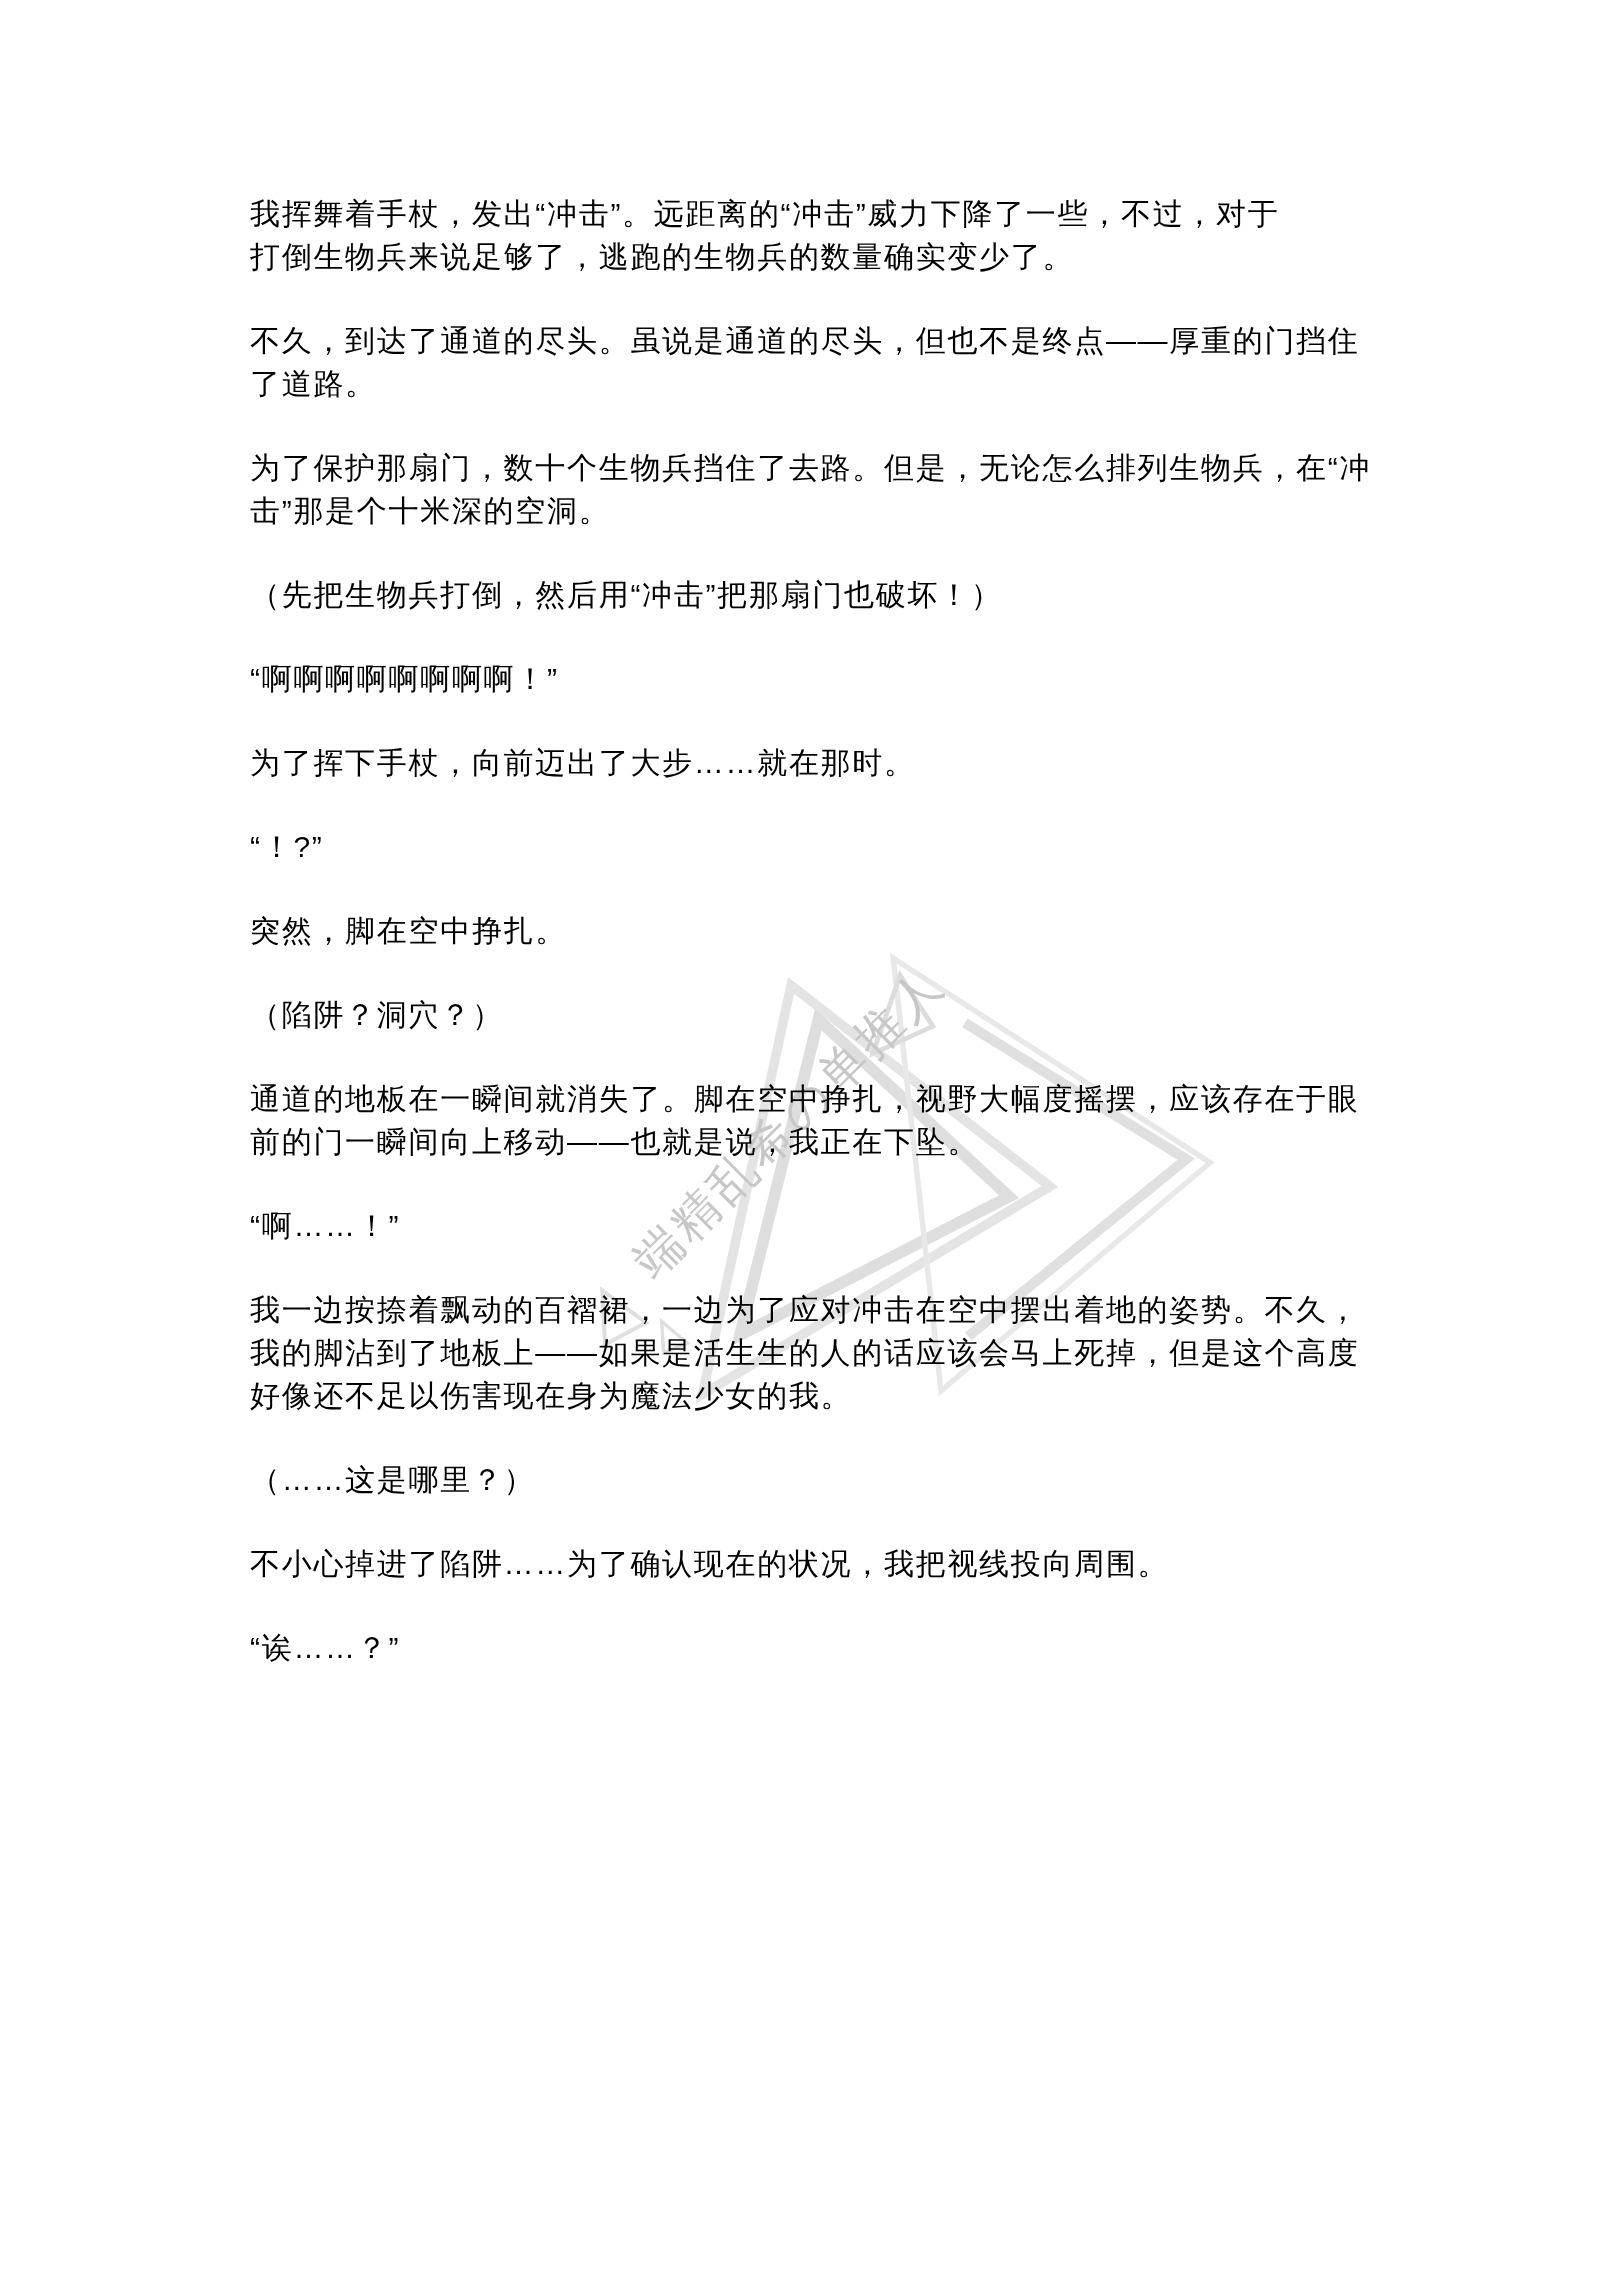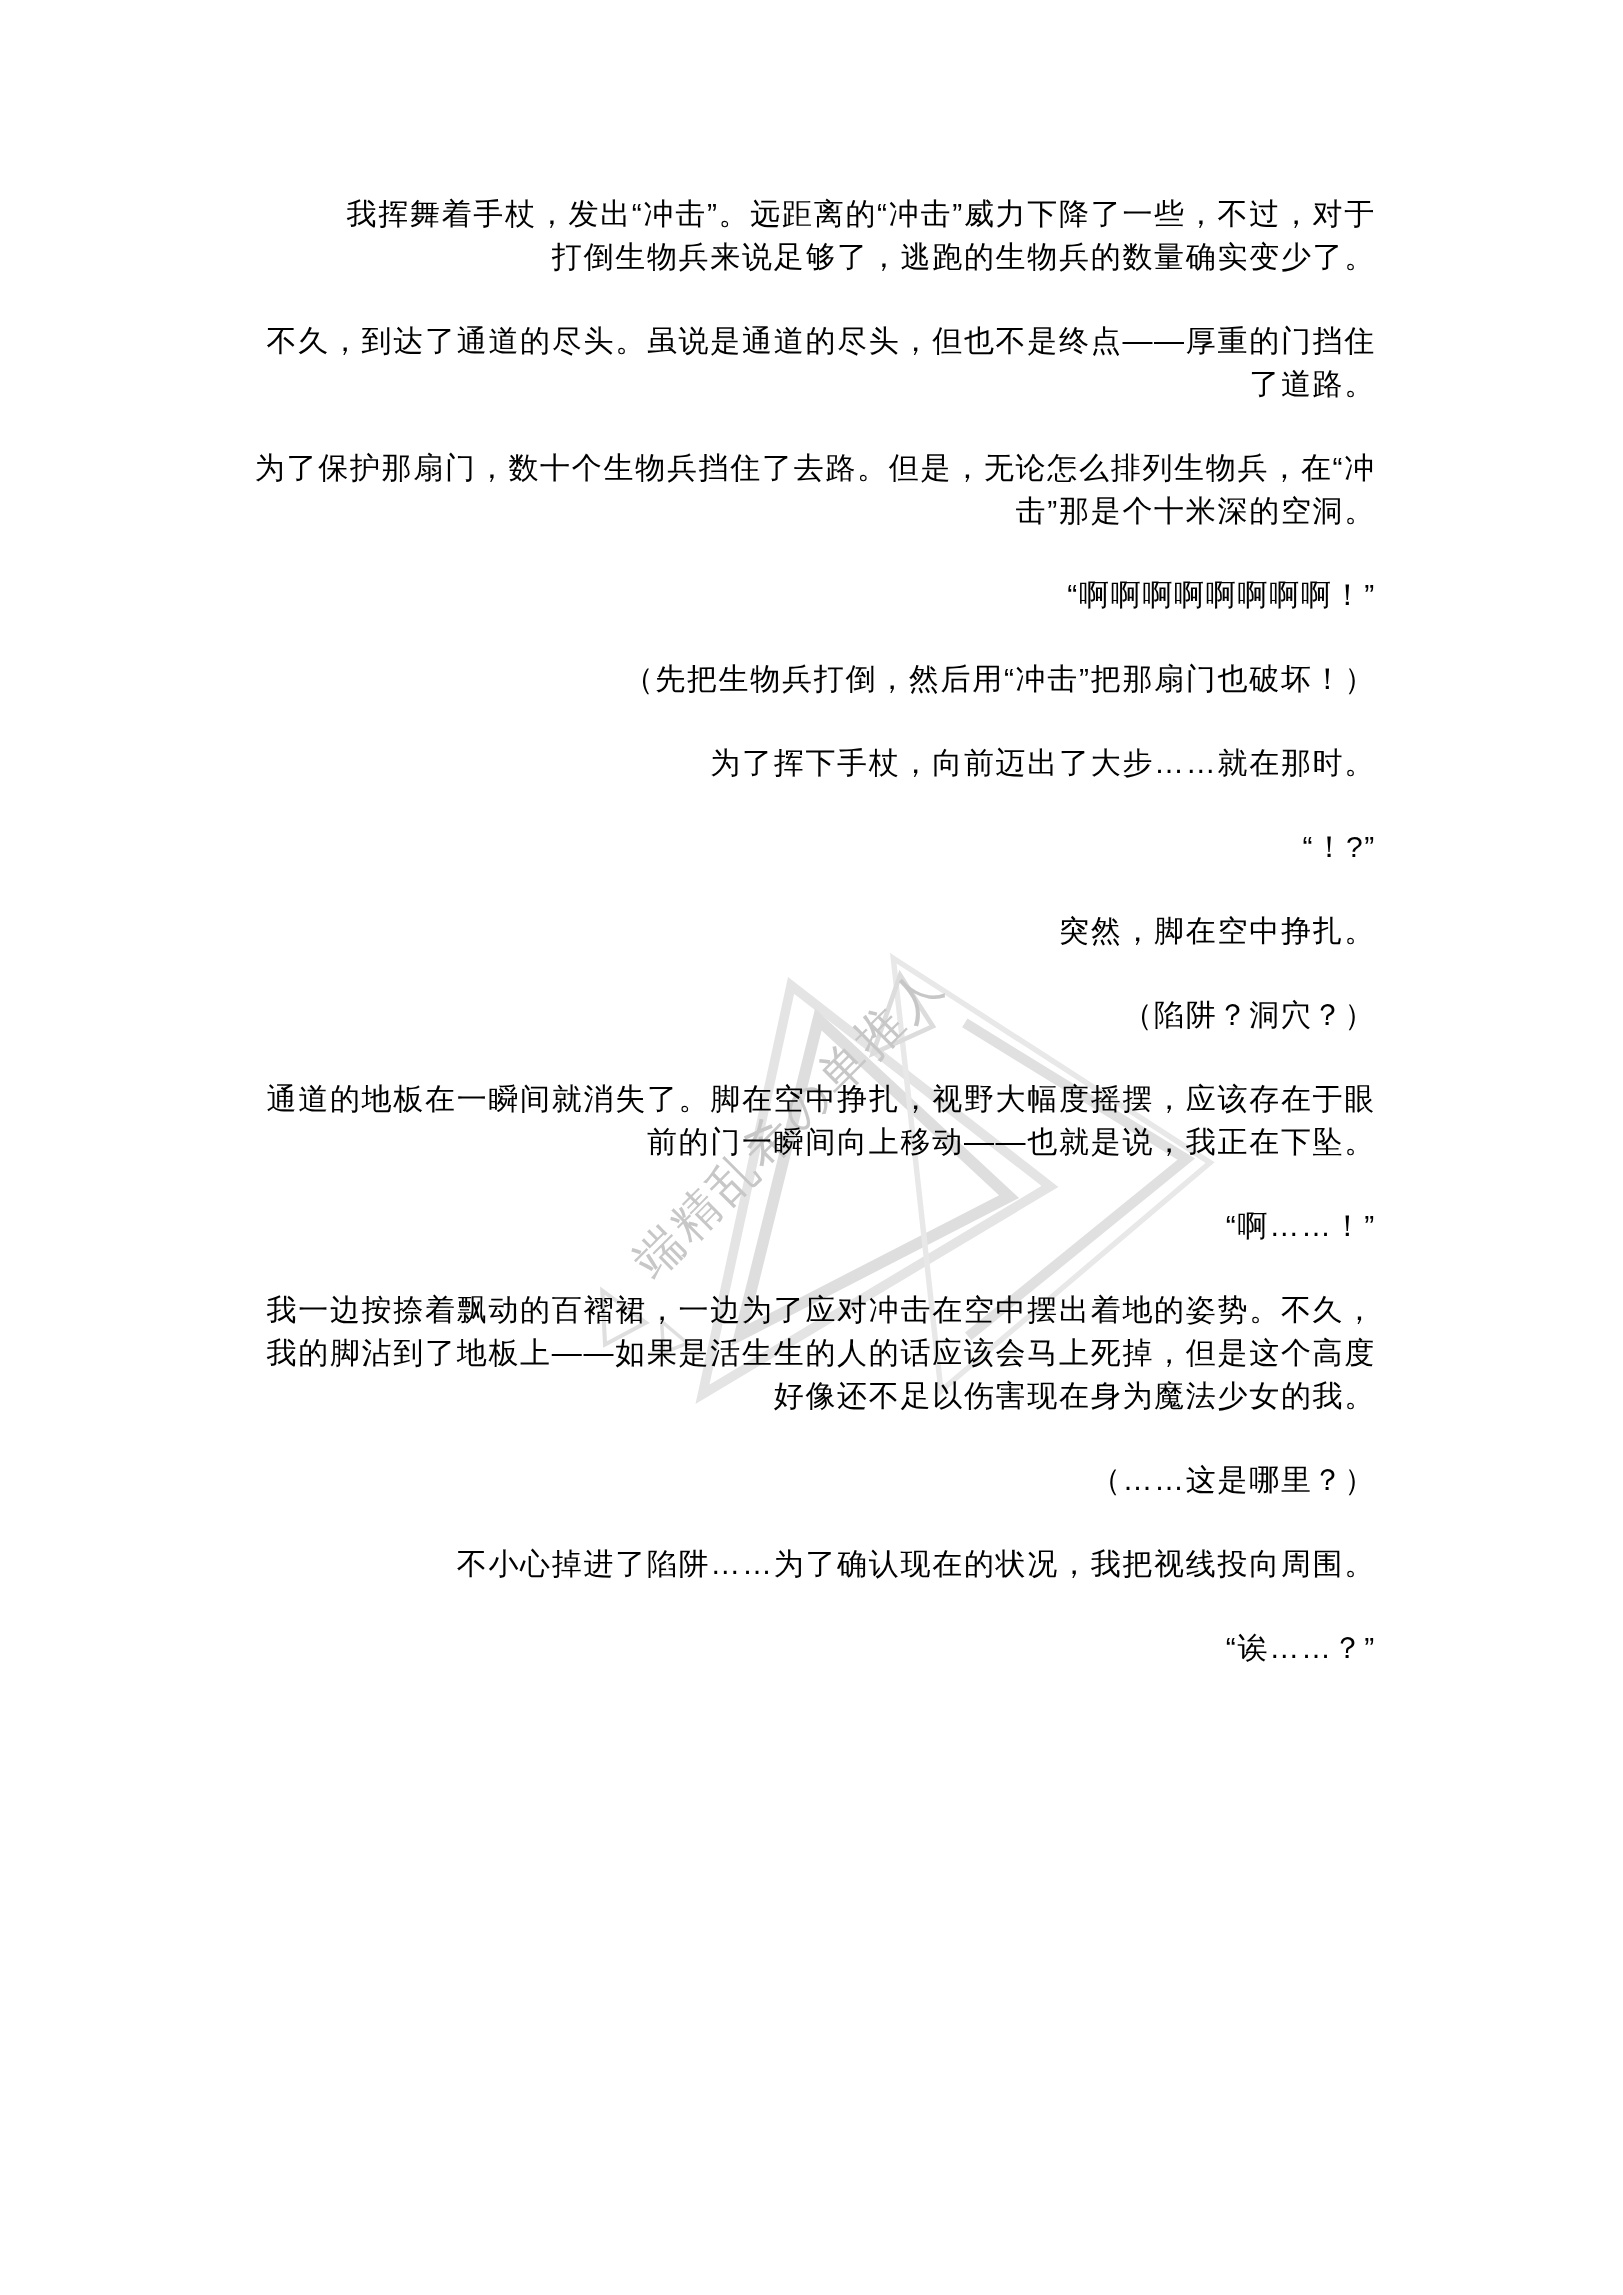--- a/index.html
+++ b/index.html
@@ -36,21 +36,21 @@
     z-index: 1;
     padding: 192px 247px 0 250px;
   }
   .content p {
     margin: 0 0 41px 0;
     font-size: 30px;
     line-height: 43px;
     letter-spacing: 1.7px;
     color: #000000;
     white-space: pre-line;
-    text-align: right;
+    text-align: left;
   }
 </style>
 </head>
 <body>
 
 <div class="page">
 
   <svg class="watermark" width="689" height="586" viewBox="820 1280 1010 860">
 
     <polygon points="1160,1445 1030,2045 1540,1740" fill="none" stroke="#e4e4e4" stroke-width="14"></polygon>
@@ -69,22 +69,22 @@
     <text x="958" y="1878" transform="rotate(-45 958 1878)">端精乱希の单推人</text>
   </svg>
 
   <div class="content">
     <p>我挥舞着手杖，发出“冲击”。远距离的“冲击”威力下降了一些，不过，对于
 打倒生物兵来说足够了，逃跑的生物兵的数量确实变少了。</p>
     <p>不久，到达了通道的尽头。虽说是通道的尽头，但也不是终点——厚重的门挡住
 了道路。</p>
     <p>为了保护那扇门，数十个生物兵挡住了去路。但是，无论怎么排列生物兵，在“冲
 击”那是个十米深的空洞。</p>
+    <p>（先把生物兵打倒，然后用“冲击”把那扇门也破坏！）</p>
     <p>“啊啊啊啊啊啊啊啊！”</p>
-    <p>（先把生物兵打倒，然后用“冲击”把那扇门也破坏！）</p>
     <p>为了挥下手杖，向前迈出了大步……就在那时。</p>
     <p>“！?”</p>
     <p>突然，脚在空中挣扎。</p>
     <p>（陷阱？洞穴？）</p>
     <p>通道的地板在一瞬间就消失了。脚在空中挣扎，视野大幅度摇摆，应该存在于眼
 前的门一瞬间向上移动——也就是说，我正在下坠。</p>
     <p>“啊……！”</p>
     <p>我一边按捺着飘动的百褶裙，一边为了应对冲击在空中摆出着地的姿势。不久，
 我的脚沾到了地板上——如果是活生生的人的话应该会马上死掉，但是这个高度
 好像还不足以伤害现在身为魔法少女的我。</p>

